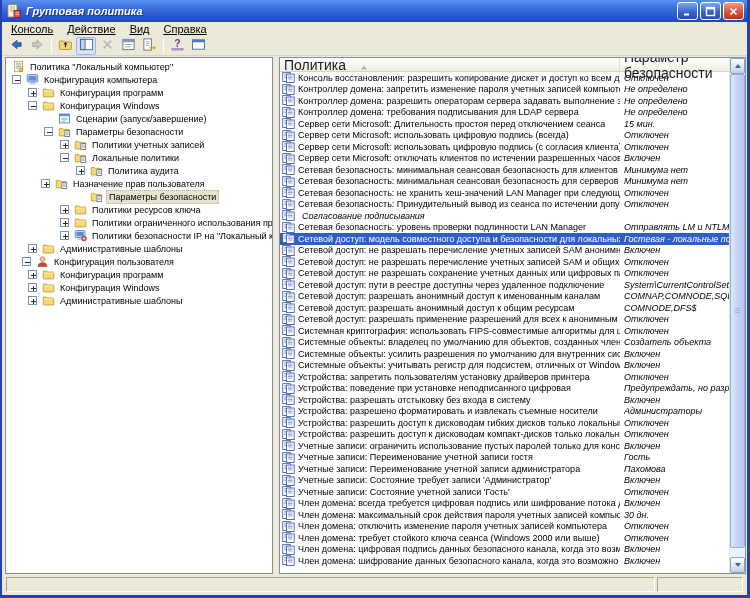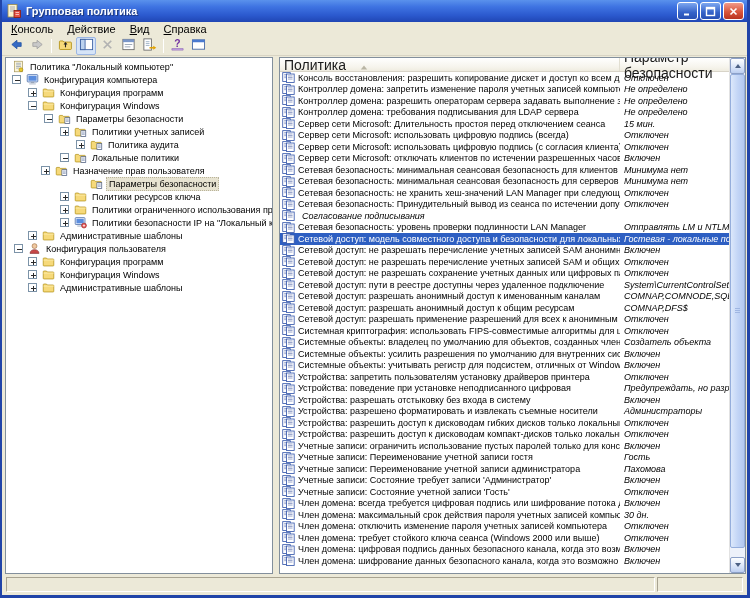--- a/index.html
+++ b/index.html
@@ -6,31 +6,31 @@
   *{box-sizing:border-box;font-family:"Liberation Sans",sans-serif;-webkit-font-smoothing:antialiased;}
   .window{position:relative;width:750px;height:598px;background:#ECE9D8;
     border-left:2px solid #2144A8;border-right:3px solid #2144A8;border-bottom:3px solid #2144A8;
     overflow:hidden;user-select:none;}
   
   .titlebar{height:22px;display:flex;align-items:center;padding:0 3px 0 4px;
     background:linear-gradient(180deg,#5A92EC 0%,#3F74E2 30%,#2B59CE 70%,#2046B4 100%);}
   .title-icon{width:16px;height:16px;margin-right:4px;flex:none;}
   .title-icon svg{width:16px;height:16px;}
   .title-text{color:#fff;font-size:11px;font-weight:bold;flex:1;white-space:nowrap;
-    text-shadow:1px 1px 1px rgba(0,0,0,.45);}
+    text-shadow:1px 1px 1px rgba(0,0,0,.45);font-style:italic;}
   .title-buttons{display:flex;gap:2px;}
   .tb{width:21px;height:18px;border:1px solid #fff;border-radius:3px;display:flex;
     align-items:center;justify-content:center;}
   .tb.minmax{background:linear-gradient(180deg,#7DA7F0,#3562C8 60%,#2850B4);}
   .tb.close{background:linear-gradient(180deg,#F09A8A,#D9563C 55%,#B93420);}
   .tb svg{width:13px;height:13px;}
   
   .menubar{height:15px;display:flex;align-items:center;background:#ECE9D8;padding-left:2px;
     font-size:11px;}
-  .menu-item{padding:0 7px;height:15px;line-height:15px;color:#000;}
+  .menu-item{padding:0 7px;height:15px;line-height:15px;color:#000;text-decoration:underline;}
   .menu-item u{text-decoration:underline;}
   
   .toolbar{height:19px;display:flex;align-items:center;background:#ECE9D8;padding-left:4px;
     border-bottom:1px solid #D8D4C4;}
   .tool-btn{width:20px;height:18px;display:flex;align-items:center;justify-content:center;
     border:1px solid transparent;border-radius:2px;margin-right:1px;}
   .tool-btn svg{width:15px;height:15px;}
   .tool-btn.pressed{border:1px solid #9DB7E4;background:#D6E4F7;}
   .tool-sep{width:1px;height:14px;background:#C6C3B2;border-right:1px solid #fff;margin:0 3px;}
   
@@ -225,20 +225,29 @@
           <span class="expander">
             <i class="h"></i>
           </span>
           <span class="tree-icon"><svg viewBox="0 0 16 16">
               <path d="M1.5 4.5c0-.4.3-.8.8-.8h3.2l1 1.2h7.2c.4 0 .8.3.8.8v7c0 .4-.3.8-.8.8H2.3c-.4 0-.8-.3-.8-.8z" fill="#F6D97A" stroke="#A98500" stroke-width="0.8"></path>
               <path d="M1.9 6.3h12.6" stroke="#FCEBAE" stroke-width="1"></path>
             </svg></span>
           <span class="tree-label">Конфигурация Windows</span>
         </div>
         <div class="tree-item" style="padding-left: 38px;">
+          <span class="expander none"></span>
+          <span class="tree-icon"><svg viewBox="0 0 16 16">
+              <rect x="2" y="2.5" width="12" height="11" fill="#fff" stroke="#3A5FA0" stroke-width="0.9"></rect>
+              <rect x="2" y="2.5" width="12" height="2.6" fill="#5B8DDE"></rect>
+              <path d="M4 7.5h8M4 9.5h8M4 11.5h5" stroke="#8A98B8" stroke-width="0.9"></path>
+            </svg></span>
+          <span class="tree-label">Сценарии (запуск/завершение)</span>
+        </div>
+        <div class="tree-item" style="padding-left: 38px;">
           <span class="expander">
             <i class="h"></i>
           </span>
           <span class="tree-icon"><svg viewBox="0 0 16 16">
               <path d="M1.5 5c0-.4.3-.8.8-.8h3.2l1 1.2h6.7c.4 0 .8.3.8.8v6.5c0 .4-.3.8-.8.8H2.3c-.4 0-.8-.3-.8-.8z" fill="#F6D97A" stroke="#A98500" stroke-width="0.8"></path>
               <rect x="8.5" y="7" width="6" height="7" fill="#fff" stroke="#384E80" stroke-width="0.8"></rect>
               <path d="M9.8 8.6h3.4M9.8 10.1h3.4M9.8 11.6h3.4" stroke="#6A7EA8" stroke-width="0.7"></path>
             </svg></span>
           <span class="tree-label">Параметры безопасности</span>
         </div>
@@ -247,42 +256,42 @@
             <i class="h"></i>
             <i class="v"></i>
           </span>
           <span class="tree-icon"><svg viewBox="0 0 16 16">
               <path d="M1.5 5c0-.4.3-.8.8-.8h3.2l1 1.2h6.7c.4 0 .8.3.8.8v6.5c0 .4-.3.8-.8.8H2.3c-.4 0-.8-.3-.8-.8z" fill="#F6D97A" stroke="#A98500" stroke-width="0.8"></path>
               <rect x="8.5" y="7" width="6" height="7" fill="#fff" stroke="#384E80" stroke-width="0.8"></rect>
               <path d="M9.8 8.6h3.4M9.8 10.1h3.4M9.8 11.6h3.4" stroke="#6A7EA8" stroke-width="0.7"></path>
             </svg></span>
           <span class="tree-label">Политики учетных записей</span>
         </div>
-        <div class="tree-item" style="padding-left: 70px;">
-          <span class="expander">
-            <i class="h"></i>
-            <i class="v"></i>
+        <div class="tree-item" style="padding-left: 54px;">
+          <span class="expander">
+            <i class="h"></i>
           </span>
           <span class="tree-icon"><svg viewBox="0 0 16 16">
               <path d="M1.5 5c0-.4.3-.8.8-.8h3.2l1 1.2h6.7c.4 0 .8.3.8.8v6.5c0 .4-.3.8-.8.8H2.3c-.4 0-.8-.3-.8-.8z" fill="#F6D97A" stroke="#A98500" stroke-width="0.8"></path>
               <rect x="8.5" y="7" width="6" height="7" fill="#fff" stroke="#384E80" stroke-width="0.8"></rect>
               <path d="M9.8 8.6h3.4M9.8 10.1h3.4M9.8 11.6h3.4" stroke="#6A7EA8" stroke-width="0.7"></path>
             </svg></span>
-          <span class="tree-label">Политика аудита</span>
-        </div>
-        <div class="tree-item" style="padding-left: 54px;">
-          <span class="expander">
-            <i class="h"></i>
+          <span class="tree-label">Локальные политики</span>
+        </div>
+        <div class="tree-item" style="padding-left: 70px;">
+          <span class="expander">
+            <i class="h"></i>
+            <i class="v"></i>
           </span>
           <span class="tree-icon"><svg viewBox="0 0 16 16">
               <path d="M1.5 5c0-.4.3-.8.8-.8h3.2l1 1.2h6.7c.4 0 .8.3.8.8v6.5c0 .4-.3.8-.8.8H2.3c-.4 0-.8-.3-.8-.8z" fill="#F6D97A" stroke="#A98500" stroke-width="0.8"></path>
               <rect x="8.5" y="7" width="6" height="7" fill="#fff" stroke="#384E80" stroke-width="0.8"></rect>
               <path d="M9.8 8.6h3.4M9.8 10.1h3.4M9.8 11.6h3.4" stroke="#6A7EA8" stroke-width="0.7"></path>
             </svg></span>
-          <span class="tree-label">Локальные политики</span>
+          <span class="tree-label">Политика аудита</span>
         </div>
         <div class="tree-item" style="padding-left: 35px;">
           <span class="expander">
             <i class="h"></i>
             <i class="v"></i>
           </span>
           <span class="tree-icon"><svg viewBox="0 0 16 16">
               <path d="M1.5 5c0-.4.3-.8.8-.8h3.2l1 1.2h6.7c.4 0 .8.3.8.8v6.5c0 .4-.3.8-.8.8H2.3c-.4 0-.8-.3-.8-.8z" fill="#F6D97A" stroke="#A98500" stroke-width="0.8"></path>
               <rect x="8.5" y="7" width="6" height="7" fill="#fff" stroke="#384E80" stroke-width="0.8"></rect>
               <path d="M9.8 8.6h3.4M9.8 10.1h3.4M9.8 11.6h3.4" stroke="#6A7EA8" stroke-width="0.7"></path>
@@ -338,21 +347,21 @@
           <span class="expander">
             <i class="h"></i>
             <i class="v"></i>
           </span>
           <span class="tree-icon"><svg viewBox="0 0 16 16">
               <path d="M1.5 4.5c0-.4.3-.8.8-.8h3.2l1 1.2h7.2c.4 0 .8.3.8.8v7c0 .4-.3.8-.8.8H2.3c-.4 0-.8-.3-.8-.8z" fill="#F6D97A" stroke="#A98500" stroke-width="0.8"></path>
               <path d="M1.9 6.3h12.6" stroke="#FCEBAE" stroke-width="1"></path>
             </svg></span>
           <span class="tree-label">Административные шаблоны</span>
         </div>
-        <div class="tree-item" style="padding-left: 8px;">
+        <div class="tree-item" style="padding-left: 16px;">
           <span class="expander">
             <i class="h"></i>
           </span>
           <span class="tree-icon"><svg viewBox="0 0 16 16">
               <circle cx="8" cy="5" r="3" fill="#F0C8A0" stroke="#A07040" stroke-width="0.8"></circle>
               <path d="M2.5 14c0-3 2.5-4.6 5.5-4.6s5.5 1.6 5.5 4.6z" fill="#C84848" stroke="#883030" stroke-width="0.8"></path>
             </svg></span>
           <span class="tree-label">Конфигурация пользователя</span>
         </div>
         <div class="tree-item" style="padding-left: 22px;">
@@ -645,21 +654,21 @@
           <div class="list-row">
             <span class="row-icon">
               <svg viewBox="0 0 14 12">
                 <rect x="0.7" y="0.7" width="8.2" height="9.6" fill="#fff" stroke="#3355AA" stroke-width="0.9"></rect>
                 <path d="M2.3 2.8h5M2.3 4.5h5M2.3 6.2h5" stroke="#7788BB" stroke-width="0.8"></path>
                 <rect x="4.8" y="2.2" width="8.4" height="9.2" fill="#fff" stroke="#3355AA" stroke-width="0.9"></rect>
                 <path d="M6.4 4.3h5M6.4 6h5M6.4 7.7h5" stroke="#7788BB" stroke-width="0.8"></path>
               </svg>
             </span>
             <span class="cell-policy">Сетевой доступ: разрешать анонимный доступ к общим ресурсам</span>
-            <span class="cell-value">COMNAP,DFS$</span>
+            <span class="cell-value">COMNODE,DFS$</span>
           </div>
           <div class="list-row">
             <span class="row-icon">
               <svg viewBox="0 0 14 12">
                 <rect x="0.7" y="0.7" width="8.2" height="9.6" fill="#fff" stroke="#3355AA" stroke-width="0.9"></rect>
                 <path d="M2.3 2.8h5M2.3 4.5h5M2.3 6.2h5" stroke="#7788BB" stroke-width="0.8"></path>
                 <rect x="4.8" y="2.2" width="8.4" height="9.2" fill="#fff" stroke="#3355AA" stroke-width="0.9"></rect>
                 <path d="M6.4 4.3h5M6.4 6h5M6.4 7.7h5" stroke="#7788BB" stroke-width="0.8"></path>
               </svg>
             </span>

